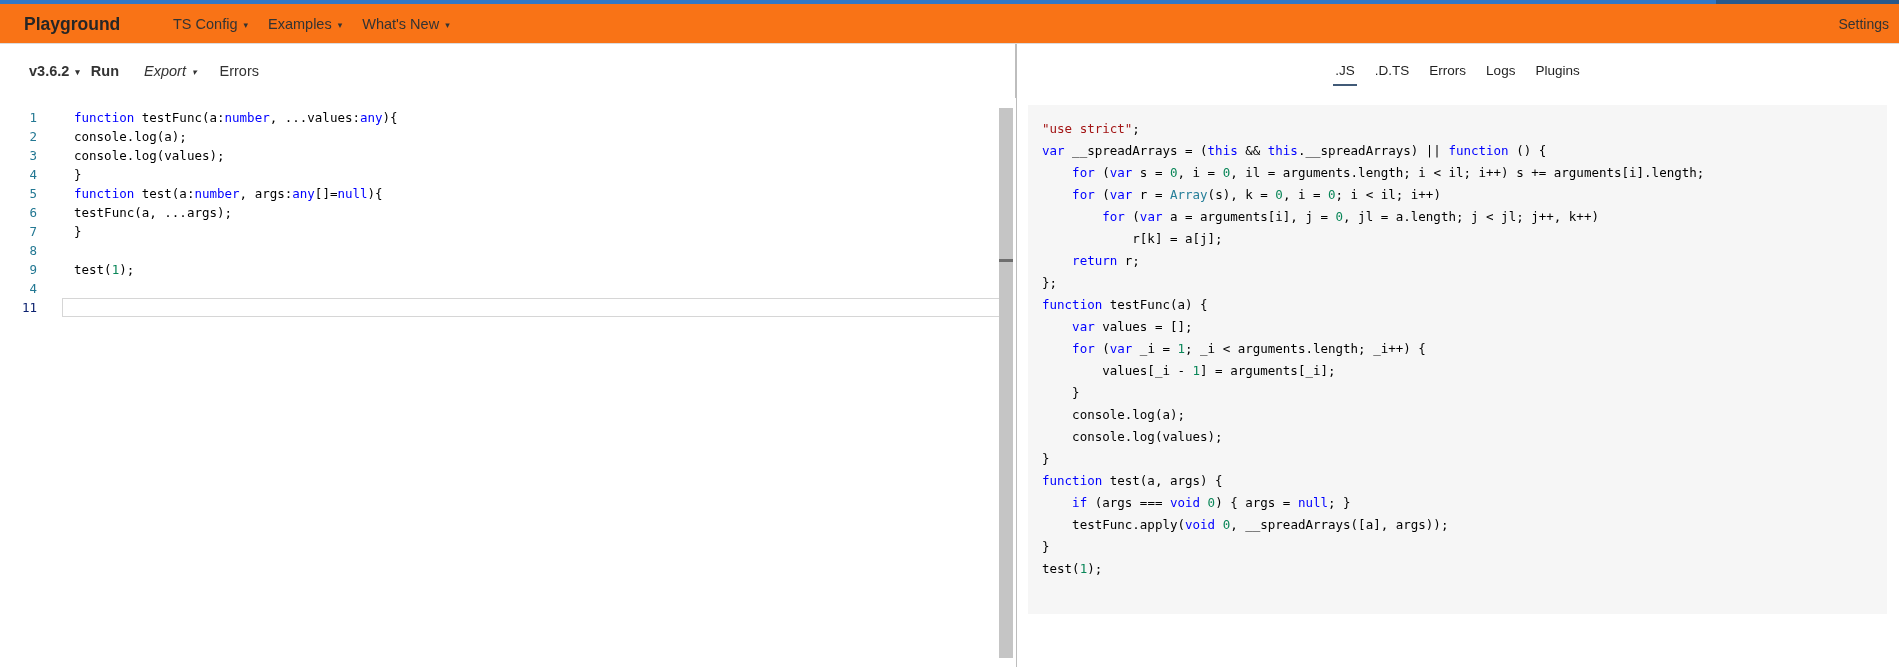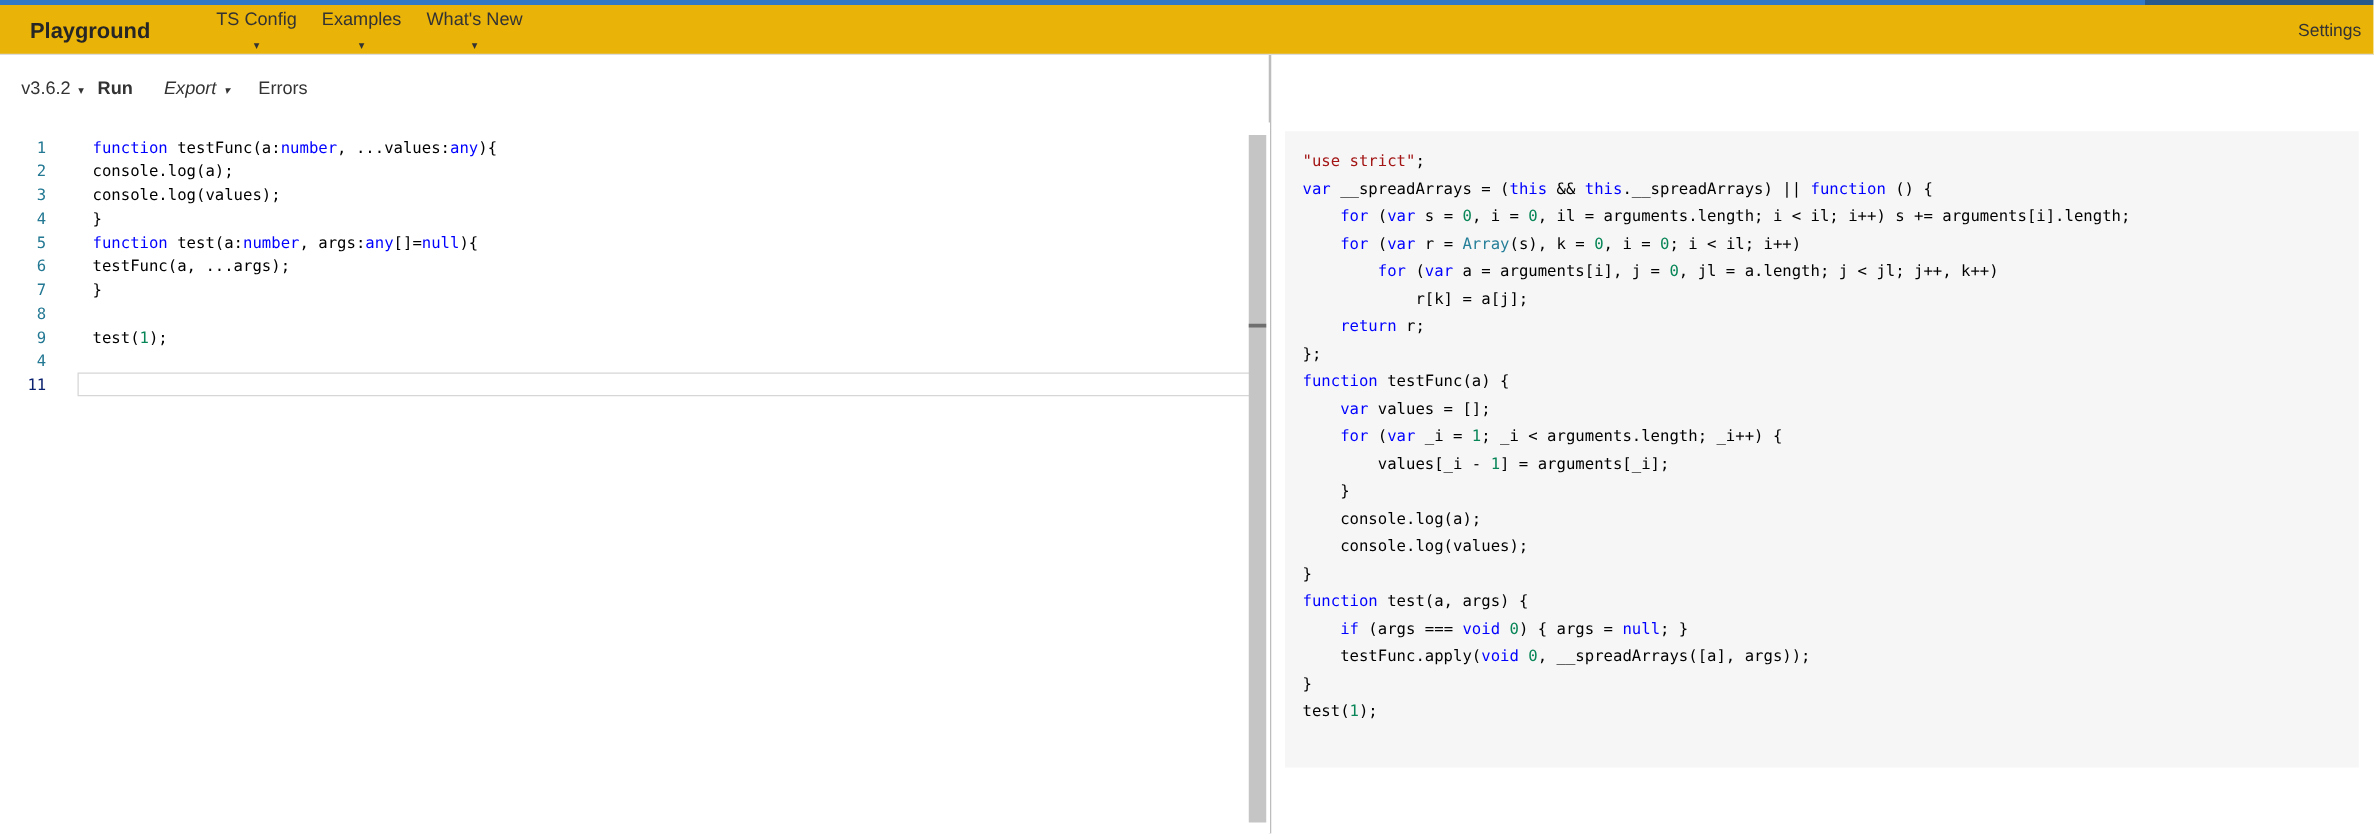--- a/index.html
+++ b/index.html
@@ -5,34 +5,34 @@
   html,body{margin:0;padding:0;background:#ffffff;}
   .app{position:relative;width:1899px;height:667px;overflow:hidden;background:#ffffff;
        font-family:"Liberation Sans",sans-serif;color:#333;}
 
   
   .accent{position:absolute;top:0;left:0;width:1899px;height:4px;display:flex;}
   .accent .seg-l{width:1716px;height:4px;background:var(--accent-left);}
   .accent .seg-r{flex:1;height:4px;background:var(--accent-right);}
 
   
-  .header{position:absolute;top:4px;left:0;width:1899px;height:40px;background:#eab308;
+  .header{position:absolute;top:4px;left:0;width:1899px;height:40px;background:#f97316;
           border-bottom:1px solid #dcdcdc;box-sizing:border-box;}
   .brand{position:absolute;left:24px;top:10px;font-size:17.5px;font-weight:bold;color:#262626;}
   .nav{position:absolute;left:163px;top:0;height:40px;display:flex;align-items:center;}
-  .nav-item{padding:0 10px;font-size:14.5px;color:#333;display:flex;align-items:center;gap:6px;cursor:pointer;flex-direction:column;}
+  .nav-item{padding:0 10px;font-size:14.5px;color:#333;display:flex;align-items:center;gap:6px;cursor:pointer;}
   .caret{font-size:9px;color:#333;position:relative;top:1px;}
   .settings{position:absolute;right:10px;top:0;height:40px;display:flex;align-items:center;
             font-size:14px;color:#333;cursor:pointer;}
 
   
   .toolbar{position:absolute;top:44px;left:0;width:1016px;height:54px;background:#ffffff;}
   .tb-items{position:absolute;left:13px;top:0;height:54px;display:flex;align-items:center;}
   .tb-item{font-size:14.5px;color:#333;display:flex;align-items:center;gap:6px;cursor:pointer;}
-  .tb-version{margin-left:4px;}
+  .tb-version{margin-left:16px;font-weight:bold;}
   .tb-run{margin-left:11px;font-weight:bold;}
   .tb-export{margin-left:25px;font-style:italic;}
   .tb-share{margin-left:23px;}
   .dock-icon{position:absolute;left:984px;top:66px;width:20px;height:16px;cursor:pointer;}
 
   
   .divider{position:absolute;left:1015px;top:44px;width:2px;height:623px;background:#bdbdbd;}
 
   
   .editor{position:absolute;left:0;top:98px;width:1016px;height:569px;background:#ffffff;}
@@ -134,18 +134,25 @@
         <div class="ln" style="color: rgb(35, 120, 147);">8</div>
         <div class="ln" style="color: rgb(35, 120, 147);">9</div>
         <div class="ln" style="color: rgb(35, 120, 147);">4</div>
         <div class="ln active" style="color: rgb(11, 33, 111);">11</div>
       </div>
     <div class="ed-lines" id="ed-lines"><div class="cl"><span class="t-k">function</span><span class="t-p"> testFunc(a:</span><span class="t-k">number</span><span class="t-p">, ...values:</span><span class="t-k">any</span><span class="t-p">){</span></div><div class="cl"><span class="t-p">console.log(a);</span></div><div class="cl"><span class="t-p">console.log(values);</span></div><div class="cl"><span class="t-p">}</span></div><div class="cl"><span class="t-k">function</span><span class="t-p"> test(a:</span><span class="t-k">number</span><span class="t-p">, args:</span><span class="t-k">any</span><span class="t-p">[]=</span><span class="t-k">null</span><span class="t-p">){</span></div><div class="cl"><span class="t-p">testFunc(a, ...args);</span></div><div class="cl"><span class="t-p">}</span></div><div class="cl">&nbsp;</div><div class="cl"><span class="t-p">test(</span><span class="t-n">1</span><span class="t-p">);</span></div><div class="cl">&nbsp;</div><div class="cl">&nbsp;</div></div>
     <div class="ed-scrollbar"></div>
     <div class="ed-scroll-marker"></div>
   </div>
 
+  <div class="tabs" id="tabs">
+      <div class="tab active" style="border-bottom-color: rgb(65, 90, 119);">.JS</div>
+      <div class="tab">.D.TS</div>
+      <div class="tab">Errors</div>
+      <div class="tab">Logs</div>
+      <div class="tab">Plugins</div>
+    </div>
 
   <div class="output">
     <div class="out-lines" id="out-lines"><div class="cl"><span class="t-s">"use strict"</span><span class="t-p">;</span></div><div class="cl"><span class="t-k">var</span><span class="t-p"> __spreadArrays = (</span><span class="t-k">this</span><span class="t-p"> &amp;&amp; </span><span class="t-k">this</span><span class="t-p">.__spreadArrays) || </span><span class="t-k">function</span><span class="t-p"> () {</span></div><div class="cl"><span class="t-p">    </span><span class="t-k">for</span><span class="t-p"> (</span><span class="t-k">var</span><span class="t-p"> s = </span><span class="t-n">0</span><span class="t-p">, i = </span><span class="t-n">0</span><span class="t-p">, il = arguments.length; i &lt; il; i++) s += arguments[i].length;</span></div><div class="cl"><span class="t-p">    </span><span class="t-k">for</span><span class="t-p"> (</span><span class="t-k">var</span><span class="t-p"> r = </span><span class="t-t">Array</span><span class="t-p">(s), k = </span><span class="t-n">0</span><span class="t-p">, i = </span><span class="t-n">0</span><span class="t-p">; i &lt; il; i++)</span></div><div class="cl"><span class="t-p">        </span><span class="t-k">for</span><span class="t-p"> (</span><span class="t-k">var</span><span class="t-p"> a = arguments[i], j = </span><span class="t-n">0</span><span class="t-p">, jl = a.length; j &lt; jl; j++, k++)</span></div><div class="cl"><span class="t-p">            r[k] = a[j];</span></div><div class="cl"><span class="t-p">    </span><span class="t-k">return</span><span class="t-p"> r;</span></div><div class="cl"><span class="t-p">};</span></div><div class="cl"><span class="t-k">function</span><span class="t-p"> testFunc(a) {</span></div><div class="cl"><span class="t-p">    </span><span class="t-k">var</span><span class="t-p"> values = [];</span></div><div class="cl"><span class="t-p">    </span><span class="t-k">for</span><span class="t-p"> (</span><span class="t-k">var</span><span class="t-p"> _i = </span><span class="t-n">1</span><span class="t-p">; _i &lt; arguments.length; _i++) {</span></div><div class="cl"><span class="t-p">        values[_i - </span><span class="t-n">1</span><span class="t-p">] = arguments[_i];</span></div><div class="cl"><span class="t-p">    }</span></div><div class="cl"><span class="t-p">    console.log(a);</span></div><div class="cl"><span class="t-p">    console.log(values);</span></div><div class="cl"><span class="t-p">}</span></div><div class="cl"><span class="t-k">function</span><span class="t-p"> test(a, args) {</span></div><div class="cl"><span class="t-p">    </span><span class="t-k">if</span><span class="t-p"> (args === </span><span class="t-k">void</span><span class="t-p"> </span><span class="t-n">0</span><span class="t-p">) { args = </span><span class="t-k">null</span><span class="t-p">; }</span></div><div class="cl"><span class="t-p">    testFunc.apply(</span><span class="t-k">void</span><span class="t-p"> </span><span class="t-n">0</span><span class="t-p">, __spreadArrays([a], args));</span></div><div class="cl"><span class="t-p">}</span></div><div class="cl"><span class="t-p">test(</span><span class="t-n">1</span><span class="t-p">);</span></div></div>
   </div>
 
 </div>
 
 </body></html>

